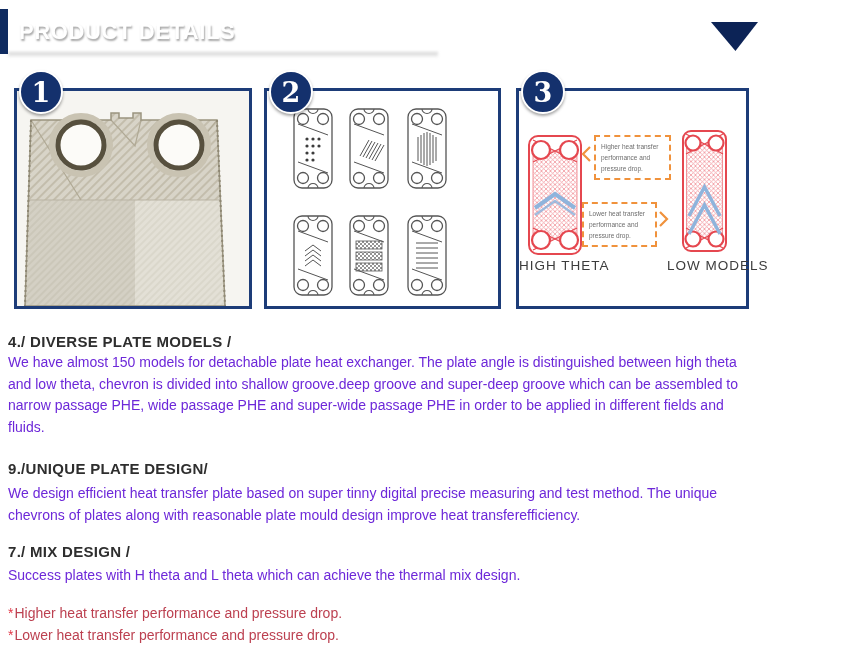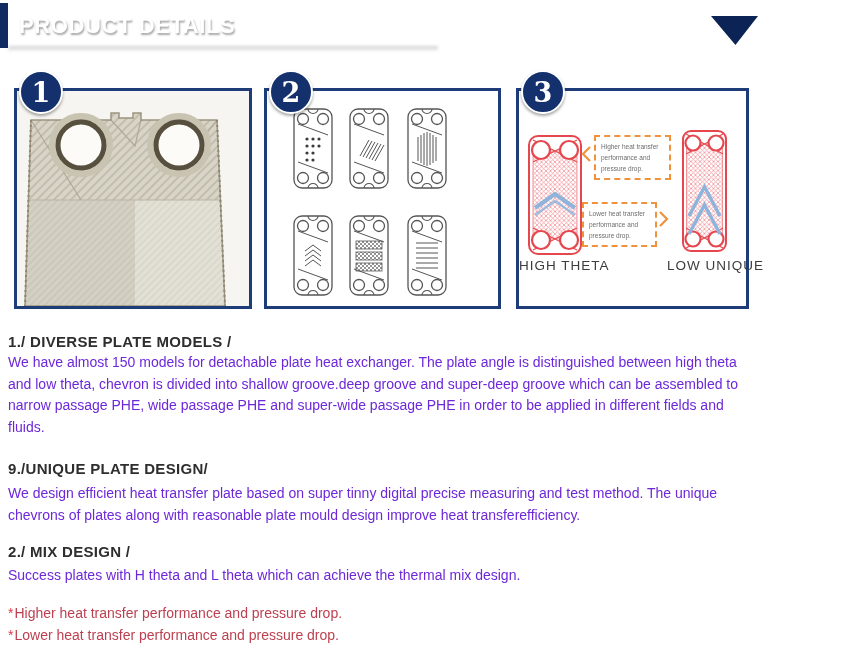--- a/index.html
+++ b/index.html
@@ -1,21 +1,21 @@
 <!DOCTYPE html>
 <html><head>
 <meta charset="utf-8">
 <style>
   html,body{margin:0;padding:0;background:#fff;}
   #page{position:relative;width:848px;height:657px;background:#ffffff;overflow:hidden;
         font-family:"Liberation Sans","DejaVu Sans",sans-serif;}
   .abs{position:absolute;}
 
   
-  .banner{position:absolute;left:0;top:2px;width:776px;height:54px;}
+  .banner{position:absolute;left:0;top:8px;width:776px;height:54px;}
   .banner-corner{position:absolute;left:0;top:1px;width:8px;height:45px;background:#0f2b60;}
   .banner-band{position:absolute;left:7px;top:4px;width:739px;height:40px;
 formatted               background:repeating-linear-gradient(135deg,#41609d 0 4px,#3a5a94 4px 9px);
                clip-path:polygon(0 0,696px 0,739px 100%,0 100%);}
   .banner-shadow{position:absolute;left:8px;top:44px;width:430px;height:6px;
                background:linear-gradient(to bottom,rgba(80,80,80,.28),rgba(80,80,80,0));
                filter:blur(1.5px);}
   .banner-tri{position:absolute;left:711px;top:14px;width:47px;height:29px;background:#0c2356;
                clip-path:polygon(0 0,100% 0,52% 100%);}
   .banner-title{position:absolute;left:19px;top:11px;font-size:22px;font-weight:bold;color:#ffffff;
@@ -262,34 +262,34 @@
   <div class="fig3-layer">
     <svg class="abs" style="left:64px;top:57px" width="12" height="18">
       <polyline points="10,2 3,9 10,16" fill="none" stroke="#f0923c" stroke-width="2.2"></polyline>
     </svg>
     <div class="callout" style="left:78px;top:47px;width:63px">Higher heat transfer performance and pressure drop.</div>
     <div class="callout" style="left:66px;top:114px;width:61px">Lower heat transfer performance and pressure drop.</div>
     <svg class="abs" style="left:142px;top:122px" width="12" height="18">
       <polyline points="2,2 9,9 2,16" fill="none" stroke="#f0923c" stroke-width="2.2"></polyline>
     </svg>
     <div class="theta-label" style="left:3px;top:170px">HIGH THETA</div>
-    <div class="theta-label" style="left:151px;top:170px">LOW UNIQUE</div>
+    <div class="theta-label" style="left:151px;top:170px">LOW MODELS</div>
   </div>
 
   <div class="badge" style="left:19px;top:70px">1</div>
   <div class="badge" style="left:269px;top:70px">2</div>
   <div class="badge" style="left:521px;top:70px">3</div>
 
-  <div class="sec-h" style="left:8px;top:333px">1./ DIVERSE PLATE MODELS /</div>
+  <div class="sec-h" style="left:8px;top:333px">4./ DIVERSE PLATE MODELS /</div>
   <div class="sec-p" style="left:8px;top:352px;width:752px">We have almost 150 models for detachable plate heat exchanger. The plate angle is distinguished between high theta and low theta, chevron is divided into shallow groove.deep groove and super-deep groove which can be assembled to narrow passage PHE, wide passage PHE and super-wide passage PHE in order to be applied in different fields and fluids.</div>
 
   <div class="sec-h" style="left:8px;top:460px">9./UNIQUE PLATE DESIGN/</div>
   <div class="sec-p" style="left:8px;top:483px;width:752px">We design efficient heat transfer plate based on super tinny digital precise measuring and test method. The unique chevrons of plates along with reasonable plate mould design improve heat transferefficiency.</div>
 
-  <div class="sec-h" style="left:8px;top:543px">2./ MIX DESIGN /</div>
+  <div class="sec-h" style="left:8px;top:543px">7./ MIX DESIGN /</div>
   <div class="sec-p" style="left:8px;top:565px;width:752px">Success plates with H theta and L theta which can achieve the thermal mix design.</div>
 
   <div class="note" style="left:8px;top:627px">
     <span class="star">*</span><span>Lower heat transfer performance and pressure drop.</span>
   </div>
   <div class="note" style="left:8px;top:605px">
     <span class="star">*</span><span>Higher heat transfer performance and pressure drop.</span>
   </div>
 
 </div>

